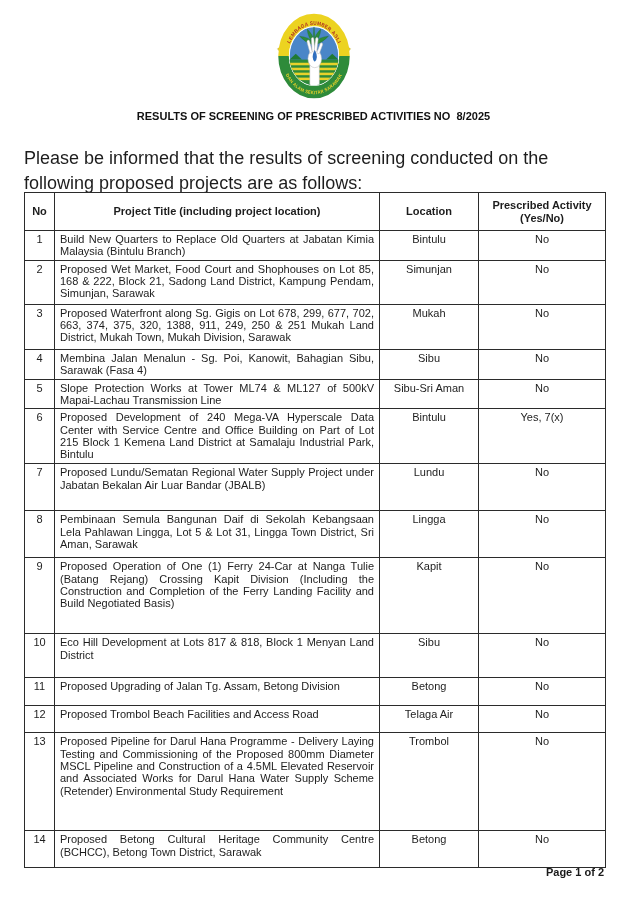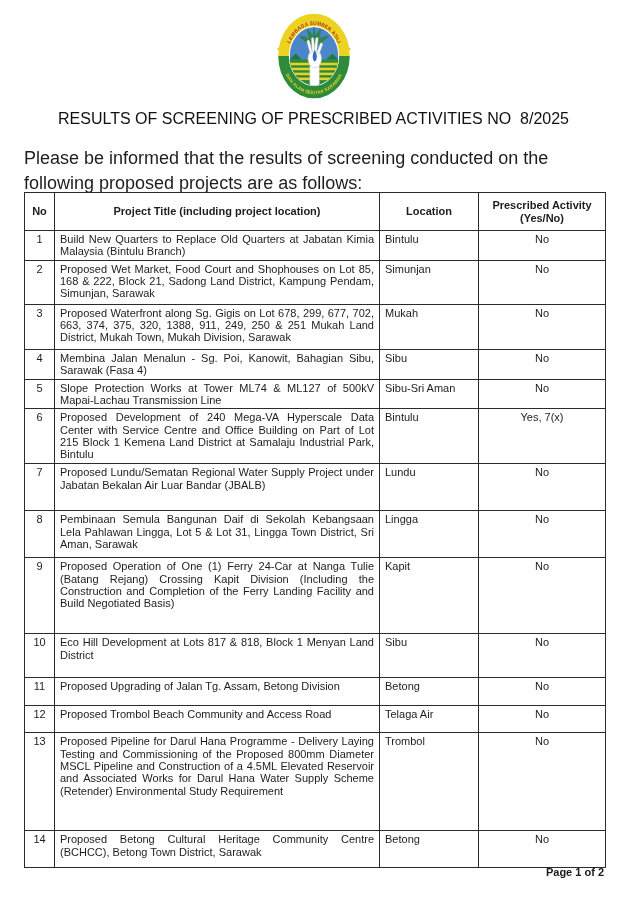--- a/index.html
+++ b/index.html
@@ -16,21 +16,21 @@
   .logo-wrap{
     position:absolute;top:11px;left:50%;transform:translateX(-50%);
     width:76px;height:90px;
   }
   .logo-wrap svg{width:100%;height:100%;display:block;}
 
   
   .doc-title{
     position:absolute;top:110px;left:0;width:100%;
     margin:0;text-align:center;
-    font-size:16px;font-weight:normal;color:#111;
+    font-size:11px;font-weight:bold;color:#111;
     white-space:pre-wrap;
   }
 
   
   .intro{
     position:absolute;top:146px;left:24px;width:582px;
     margin:0;font-size:18px;line-height:1.38;color:#1d1d1d;
   }
 
   
@@ -45,21 +45,21 @@
     padding:2px 5px;
     overflow:hidden;
   }
   .results th{
     font-weight:bold;text-align:center;vertical-align:middle;
     padding:2px 3px;line-height:1.15;
   }
   .results thead tr{height:38px;}
   td.cell-no{text-align:center;}
   td.cell-title{text-align:justify;}
-  td.cell-loc{text-align:left;}
+  td.cell-loc{text-align:center;}
   td.cell-pa{text-align:center;}
 
   
   .results tbody tr:nth-child(1){height:27px;}
   .results tbody tr:nth-child(2){height:44px;}
   .results tbody tr:nth-child(3){height:45px;}
   .results tbody tr:nth-child(4){height:30px;}
   .results tbody tr:nth-child(5){height:28px;}
   .results tbody tr:nth-child(6){height:55px;}
   .results tbody tr:nth-child(7){height:47px;}
@@ -225,21 +225,21 @@
           <td class="cell-pa">No</td>
         </tr>
         <tr>
           <td class="cell-no">11</td>
           <td class="cell-title">Proposed Upgrading of Jalan Tg. Assam, Betong Division</td>
           <td class="cell-loc">Betong</td>
           <td class="cell-pa">No</td>
         </tr>
         <tr>
           <td class="cell-no">12</td>
-          <td class="cell-title">Proposed Trombol Beach Community and Access Road</td>
+          <td class="cell-title">Proposed Trombol Beach Facilities and Access Road</td>
           <td class="cell-loc">Telaga Air</td>
           <td class="cell-pa">No</td>
         </tr>
         <tr>
           <td class="cell-no">13</td>
           <td class="cell-title">Proposed Pipeline for Darul Hana Programme - Delivery Laying Testing and Commissioning of the Proposed 800mm Diameter MSCL Pipeline and Construction of a 4.5ML Elevated Reservoir and Associated Works for Darul Hana Water Supply Scheme (Retender) Environmental Study Requirement</td>
           <td class="cell-loc">Trombol</td>
           <td class="cell-pa">No</td>
         </tr>
         <tr>

